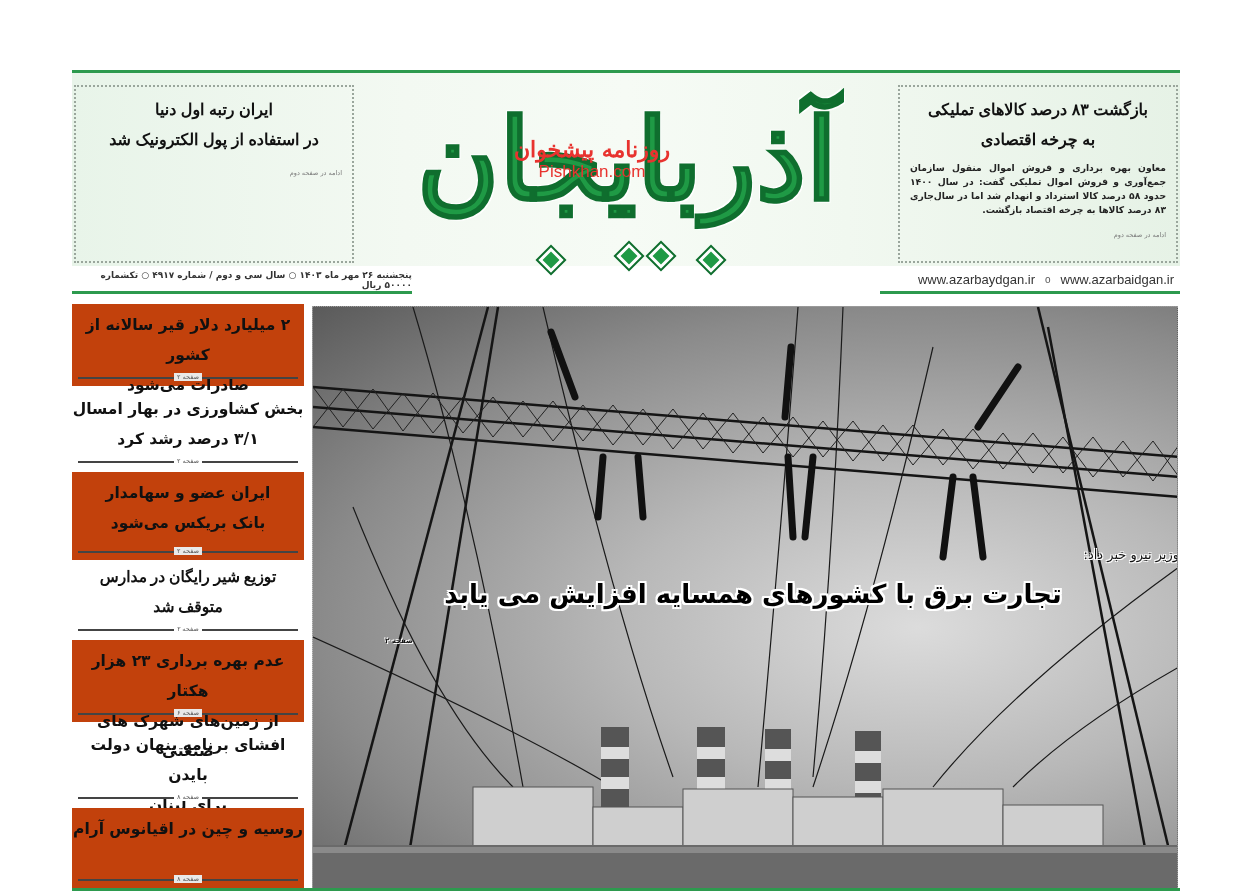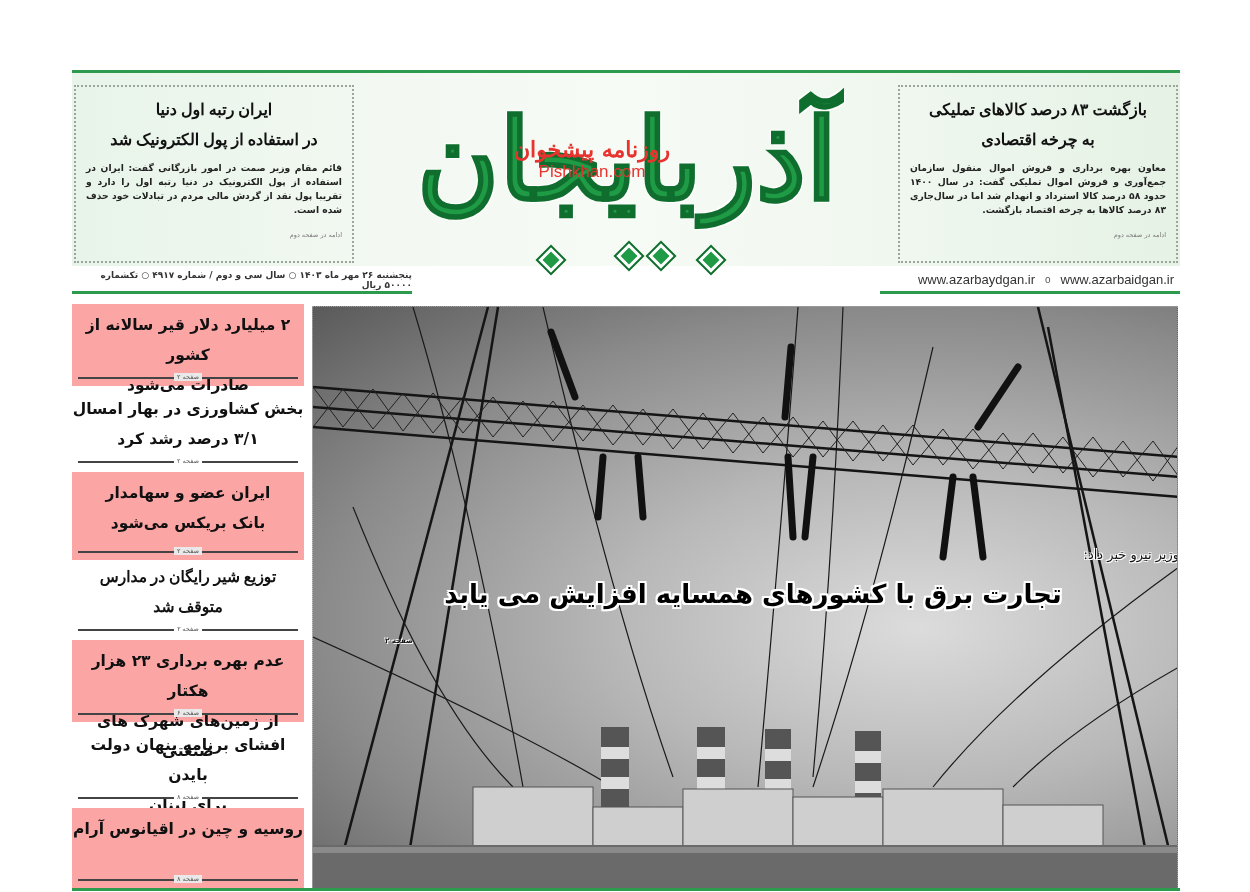--- a/index.html
+++ b/index.html
@@ -16,21 +16,21 @@
   }
   .teaser {
     position: absolute; top: 12px; width: 280px; height: 178px;
     border: 2px dotted #9aa69c;
     padding: 8px 10px 6px 10px;
     text-align: center;
   }
   .teaser.right { right: 2px; }
   .teaser.left { left: 2px; }
   .teaser h2 {
-    font-family: Liberation Serif, serif; font-weight: bold;
+    font-family: Liberation Sans, sans-serif; font-weight: bold;
     font-size: 16px; line-height: 30px; color: #111;
   }
   .teaser p {
     font-size: 9.2px; line-height: 14px; color: #222; text-align: justify;
     margin-top: 6px; font-weight: bold;
   }
   .teaser .cont { font-size: 6.5px; color: #777; text-align: right; margin-top: 14px; }
 
   
   .logo { position: absolute; left: 330px; top: 0; width: 450px; height: 220px; }
@@ -65,21 +65,21 @@
   .infobar.left span { font-size: 9px; color: #333; direction: rtl; font-weight: bold; }
   .infobar.right span { font-family: "Liberation Sans", sans-serif; font-size: 13px; color: #333; }
   .infobar.right .sep { font-size: 10px; margin: 0 10px; color: #555; }
 
   
   .sidebar { position: absolute; left: 0; top: 234px; width: 232px; height: 586px; }
   .sb-item {
     position: absolute; left: 0; width: 232px; text-align: center;
     padding-top: 6px;
   }
-  .sb-item.shaded { background: #fca5a5; }
+  .sb-item.shaded { background: #c2410c; }
   .sb-item .hl {
     font-weight: bold; font-size: 15.5px; line-height: 30px; color: #111;
   }
   .sb-item .rule {
     position: absolute; left: 6px; right: 6px; bottom: 4px; height: 10px;
     display: flex; align-items: center; justify-content: center;
   }
   .sb-item .rule::before {
     content: ""; position: absolute; left: 0; right: 0; top: 5px; height: 1.5px; background: #444;
   }
@@ -142,21 +142,20 @@
       </div>
       <div class="watermark">
         <div class="wm-fa">روزنامه پیشخوان</div>
         <div class="wm-en">Pishkhan.com</div>
       </div>
     </div>
 
     <div class="teaser left">
       <h2>ایران رتبه اول دنیا</h2>
       <h2>در استفاده از پول الکترونیک شد</h2>
-      <p>قائم مقام وزیر صمت در امور بازرگانی گفت: ایران در استفاده از پول الکترونیک در دنیا رتبه اول را دارد و تقریبا پول نقد از گردش مالی مردم در تبادلات خود حذف شده است.</p>
       <div class="cont">ادامه در صفحه دوم</div>
     </div>
   </div>
 
   <div class="infobar right">
     <span>www.azarbaydgan.ir</span>
     <span class="sep">o</span>
     <span>www.azarbaidgan.ir</span>
   </div>
   <div class="infobar left">

